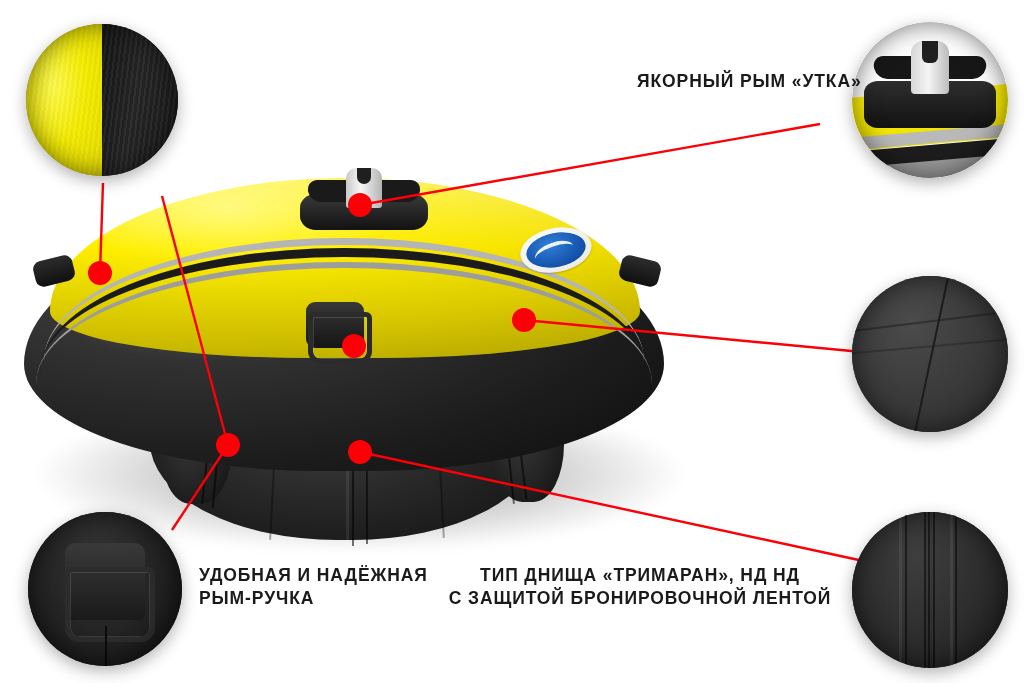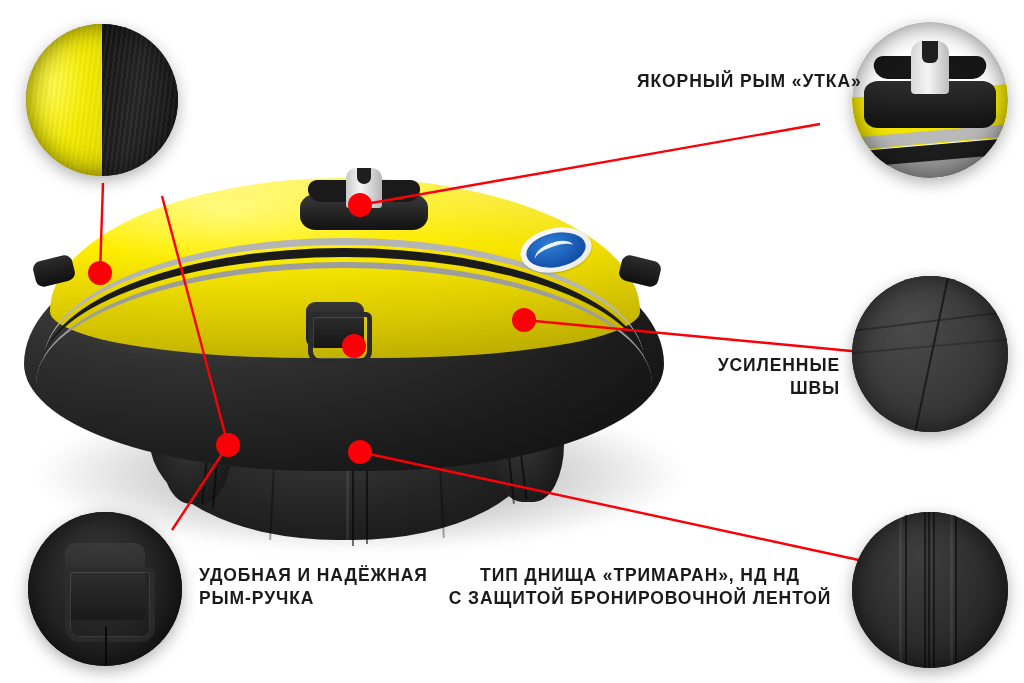--- a/index.html
+++ b/index.html
@@ -329,22 +329,20 @@
     <div class="fabric-rib" style="left:49%;"></div>
     <div class="fabric-rib" style="left:52%;"></div>
     <div class="fabric-rib" style="left:66%;"></div>
     <div class="fabric-hi" style="left:63%;"></div>
     <div class="shade"></div>
   </div>
 
 
   <div class="label" style="left:601px;top:70px;margin-left:36px;">ЯКОРНЫЙ РЫМ «УТКА»</div>
 
-  <div class="label right-align" style="left:634px;top:354px;width:206px;">УСИЛЕННЫЕ
-ШВЫ</div>
 
   <div class="label" style="left:199px;top:564px;">УДОБНАЯ И НАДЁЖНАЯ
 РЫМ-РУЧКА</div>
 
   <div class="label center-align" style="left:440px;top:564px;width:400px;">ТИП ДНИЩА «ТРИМАРАН», НД НД
 С ЗАЩИТОЙ БРОНИРОВОЧНОЙ ЛЕНТОЙ</div>
 
 </div>
 
 </body></html>

